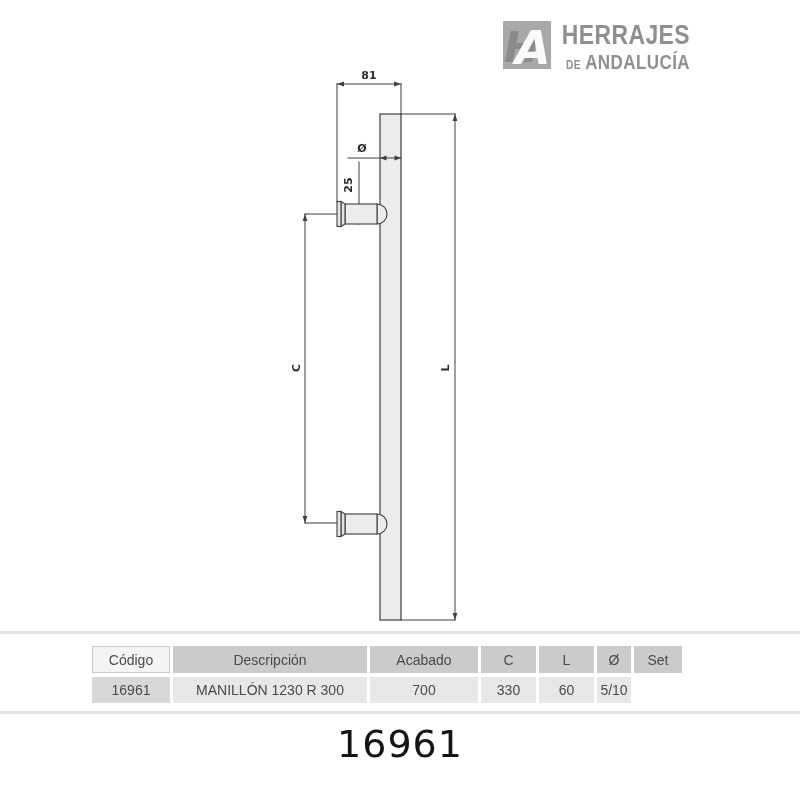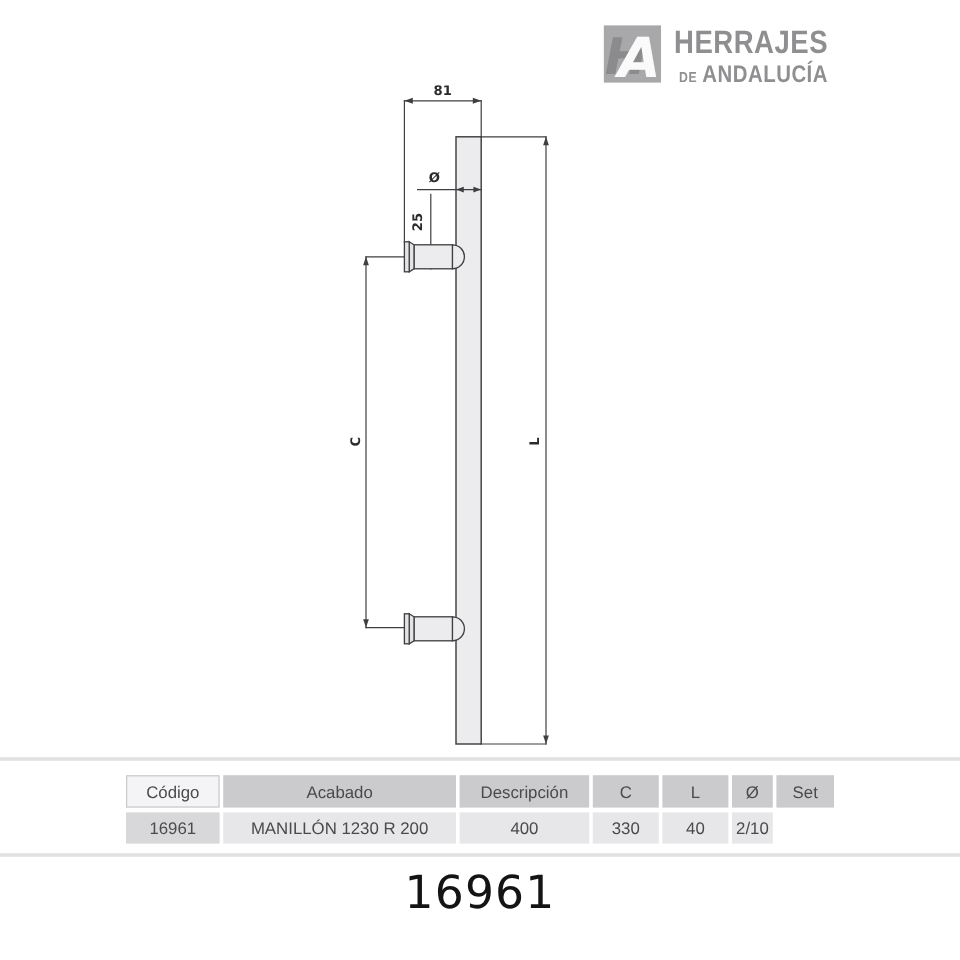--- a/index.html
+++ b/index.html
@@ -18,21 +18,21 @@
   .logo-de{font-size:12px;}
   .logo-andalucia{font-size:20px;}
   
   .drawing{position:absolute;left:290px;top:65px;width:180px;height:560px;}
   .dim-label{font-family:"DejaVu Sans", sans-serif;font-size:11px;font-weight:bold;fill:#2b2b2d;}
   
   .rule{position:absolute;left:0;width:800px;height:3px;background:#e2e2e4;}
   .rule-top{top:631px;}
   .rule-bottom{top:711px;}
   .spec-table{
-    position:absolute;left:105px;top:646px;width:590px;
+    position:absolute;left:92px;top:646px;width:590px;
     display:grid;grid-template-columns:78px 194px 108px 55px 55px 34px 48px;
     grid-template-rows:27px 26px;gap:4px 3px;
     font-size:14px;color:#4a4a4c;
   }
   .cell{display:flex;align-items:center;justify-content:center;white-space:nowrap;}
   .hcell{background:#cbcbcd;}
   .bcell{background:#e7e7e9;}
   .hcell-first{background:#f4f4f6;border:1px solid #c9c9cb;}
   .bcell-first{background:#d8d8da;}
   
@@ -115,28 +115,28 @@
     <path d="M341,511.5 L345,514 L345,534 L341,536.5 Z" fill="#e4e4e6"></path>
     <rect x="337" y="511.5" width="4" height="25" fill="#e4e4e6"></rect>
   </g>
 </svg>
 
 <div class="rule rule-top"></div>
 <div class="rule rule-bottom"></div>
 
 <div class="spec-table">
   <div class="cell hcell hcell-first">Código</div>
+  <div class="cell hcell">Descripción</div>
   <div class="cell hcell">Acabado</div>
-  <div class="cell hcell">Descripción</div>
   <div class="cell hcell">C</div>
   <div class="cell hcell">L</div>
   <div class="cell hcell">Ø</div>
   <div class="cell hcell">Set</div>
 
   <div class="cell bcell bcell-first">16961</div>
-  <div class="cell bcell">MANILLÓN 1230 R 200</div>
-  <div class="cell bcell">400</div>
+  <div class="cell bcell">MANILLÓN 1230 R 300</div>
+  <div class="cell bcell">700</div>
   <div class="cell bcell">330</div>
-  <div class="cell bcell">40</div>
-  <div class="cell bcell">2/10</div>
+  <div class="cell bcell">60</div>
+  <div class="cell bcell">5/10</div>
 </div>
 
 <div class="product-code">16961</div>
 
 </body></html>

